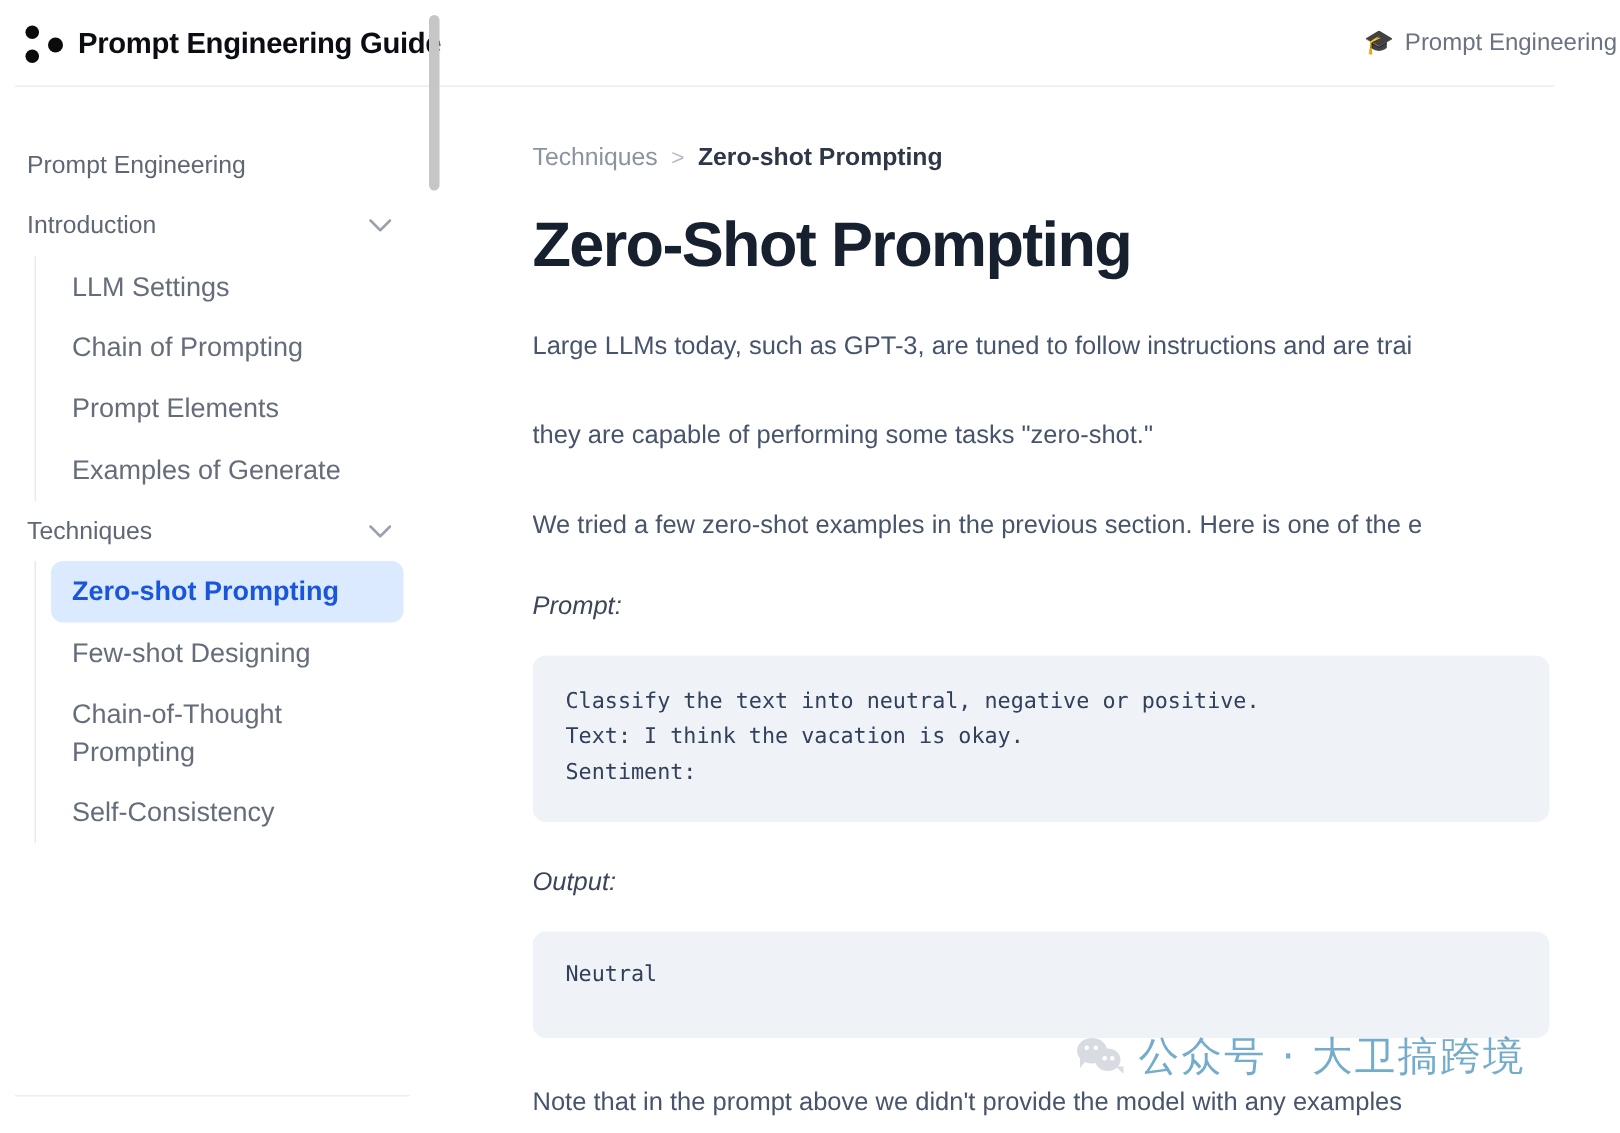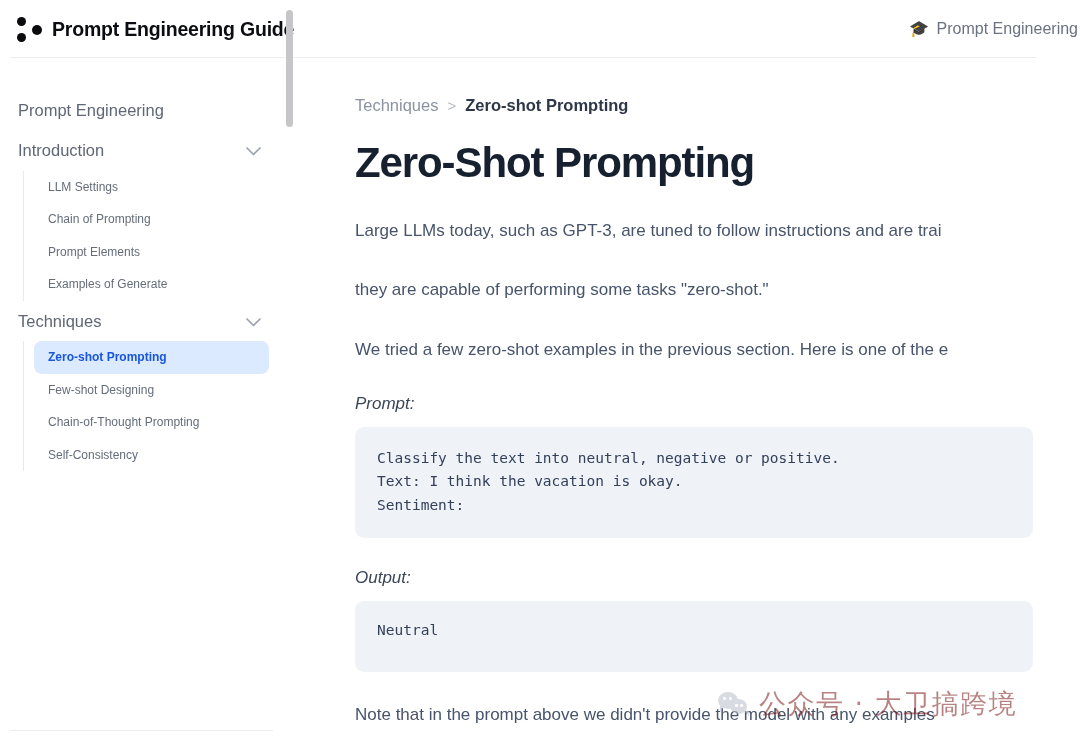--- a/index.html
+++ b/index.html
@@ -53,21 +53,21 @@
     display:flex; align-items:center; justify-content:space-between;
     font-size:16.5px; color:#5f6775; padding:9px 8px 9px 2px;
     cursor:pointer; line-height:1.35;
   }
   .nav-group-btn .chev { color:#9aa1ad; flex:none; margin-left:8px; }
   .nav-sub {
     margin-left:7px; padding-left:0;
     border-left:1px solid #e7e9ee;
   }
   .nav-item {
-    font-size:12px; color:#656d7a; line-height:1.38;
+    font-size:18px; color:#656d7a; line-height:1.38;
     padding:8px 10px 8px 14px; margin-left:10px;
     border-radius:8px; cursor:pointer;
   }
   .nav-item.active {
     background:#dbeafe; color:#1a56db; font-weight:bold;
   }
   .sidebar-fade {
     position:absolute; left:0; bottom:0; width:283px; height:54px;
     background:linear-gradient(to bottom, rgba(255,255,255,0) 0%, rgba(255,255,255,0.92) 62%, #ffffff 100%);
     pointer-events:none;
@@ -101,21 +101,21 @@
   .para {
     font-size:17px; color:#47546b; line-height:1.72;
     margin-top:30px; width:760px; white-space:nowrap; overflow:hidden;
   }
   .para.wrap { white-space:normal; width:690px; }
   .label-italic {
     font-size:17px; font-style:italic; color:#3b4658;
     margin-top:30px;
   }
   .code-block {
-    margin-top:13px; width:678px;
+    margin-top:23px; width:678px;
     background:#eff3f8; border-radius:9px;
     padding:20px 22px;
     font-family:"DejaVu Sans Mono", monospace;
     font-size:14.5px; color:#33405a; line-height:1.63;
     white-space:pre;
   }
   .code-block.small { padding:18px 22px 30px; }
 
   
   .watermark {
@@ -139,21 +139,21 @@
   }
   .wm-logo em {
     position:absolute; width:2.6px; height:2.6px; border-radius:50%;
     background:#ffffff;
   }
   .wm-logo em.e1 { left:5px;  top:6px; }
   .wm-logo em.e2 { left:11px; top:6px; }
   .wm-logo em.e3 { left:17px; top:13px; }
   .wm-logo em.e4 { left:22px; top:13px; }
   .wm-text {
-    font-size:27px; color:#7f1d1d; margin-left:9px;
+    font-size:27px; color:#0369a1; margin-left:9px;
     letter-spacing:1.5px; white-space:nowrap;
     font-family:"DejaVu Sans", sans-serif;
   }
 </style>
 </head>
 <body>
 
 <div id="app">
 
   <div class="header">

